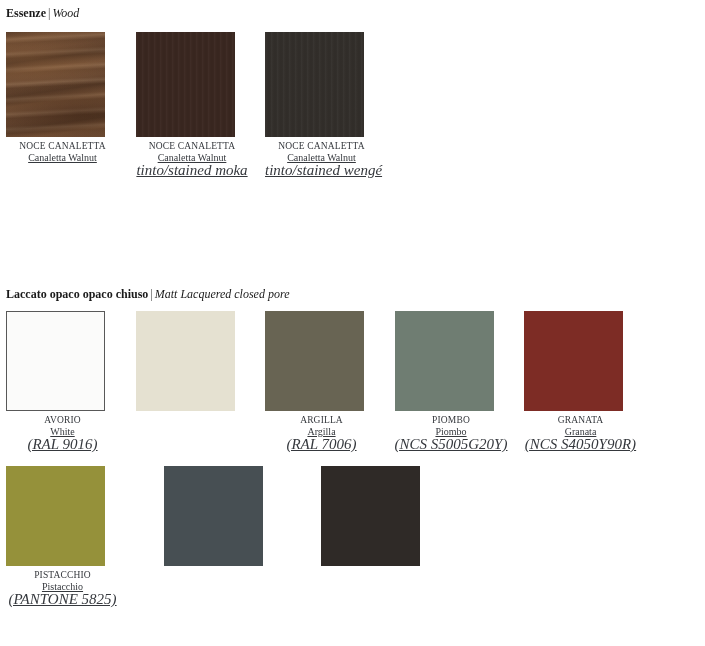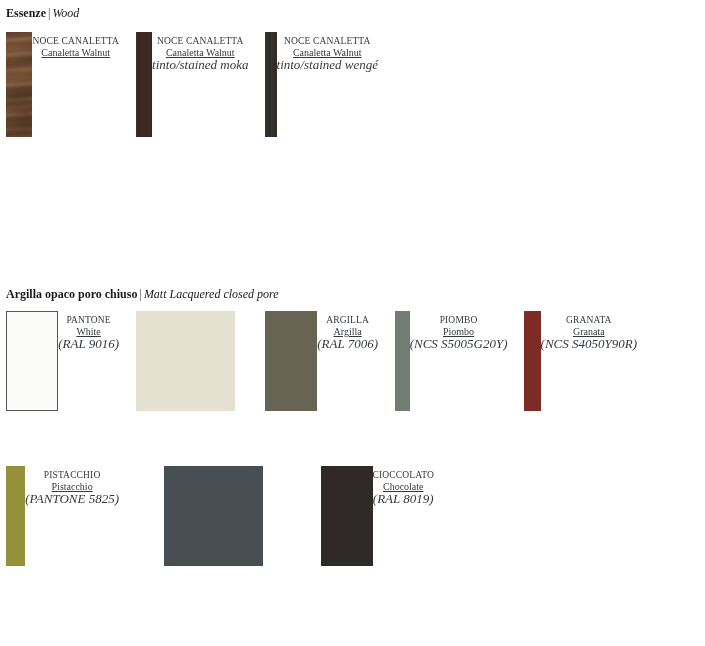--- a/index.html
+++ b/index.html
@@ -49,21 +49,21 @@
     flex-wrap: nowrap;
   }
   #grid-essenze { top: 32px; }
   #grid-laccato-1 { top: 311px; }
   #grid-laccato-2 { top: 466px; gap: 28px; }
 
   .swatch-cell {
     width: 113px;
     margin-right: 16.5px;
     display: flex;
-    flex-direction: row;
+    flex-direction: column;
     align-items: stretch;
   }
 
   .swatch-chip {
     width: 99px;
     height: 100px;
     box-sizing: border-box;
     position: relative;
     overflow: hidden;
   }
@@ -129,24 +129,25 @@
     color: #35383d;
     white-space: nowrap;
   }
   .label-name {
     font-size: 10px;
     color: #35383d;
     white-space: nowrap;
     text-decoration: underline;
   }
   .label-note {
-    font-size: 13px;
+    font-size: 15px;
     font-style: italic;
     color: #35383d;
     white-space: nowrap;
+    text-decoration: underline;
   }
   .label-note:empty { display: none; }
 </style>
 </head>
 <body>
 
 <div class="section-heading" id="heading-essenze">
   <span class="it">Essenze</span><span class="sep">|</span><span class="en">Wood</span>
 </div>
 
@@ -170,28 +171,28 @@
       <div class="swatch-chip grain-fine" style="background: rgb(51, 47, 43);"></div>
       <div class="swatch-labels">
         <div class="label-code">NOCE CANALETTA</div>
         <div class="label-name">Canaletta Walnut</div>
         <div class="label-note">tinto/stained wengé</div>
       </div>
     </div>
   </div>
 
 <div class="section-heading" id="heading-laccato">
-  <span class="it">Argilla opaco poro chiuso</span><span class="sep">|</span><span class="en">Matt Lacquered closed pore</span>
+  <span class="it">Laccato opaco opaco chiuso</span><span class="sep">|</span><span class="en">Matt Lacquered closed pore</span>
 </div>
 
 <div class="swatch-grid" id="grid-laccato-1">
     <div class="swatch-cell">
       <div class="swatch-chip bordered" style="background: rgb(251, 251, 250);"></div>
       <div class="swatch-labels">
-        <div class="label-code">PANTONE</div>
+        <div class="label-code">AVORIO</div>
         <div class="label-name">White</div>
         <div class="label-note">(RAL 9016)</div>
       </div>
     </div>
     <div class="swatch-cell">
       <div class="swatch-chip" style="background: rgb(229, 225, 209);"></div>
     </div>
     <div class="swatch-cell">
       <div class="swatch-chip" style="background: rgb(104, 100, 83);"></div>
       <div class="swatch-labels">
@@ -225,19 +226,14 @@
         <div class="label-code">PISTACCHIO</div>
         <div class="label-name">Pistacchio</div>
         <div class="label-note">(PANTONE 5825)</div>
       </div>
     </div>
     <div class="swatch-cell">
       <div class="swatch-chip" style="background: rgb(71, 79, 83);"></div>
     </div>
     <div class="swatch-cell">
       <div class="swatch-chip" style="background: rgb(47, 42, 39);"></div>
-      <div class="swatch-labels">
-        <div class="label-code">CIOCCOLATO</div>
-        <div class="label-name">Chocolate</div>
-        <div class="label-note">(RAL 8019)</div>
-      </div>
     </div>
   </div>
 
 </body></html>

